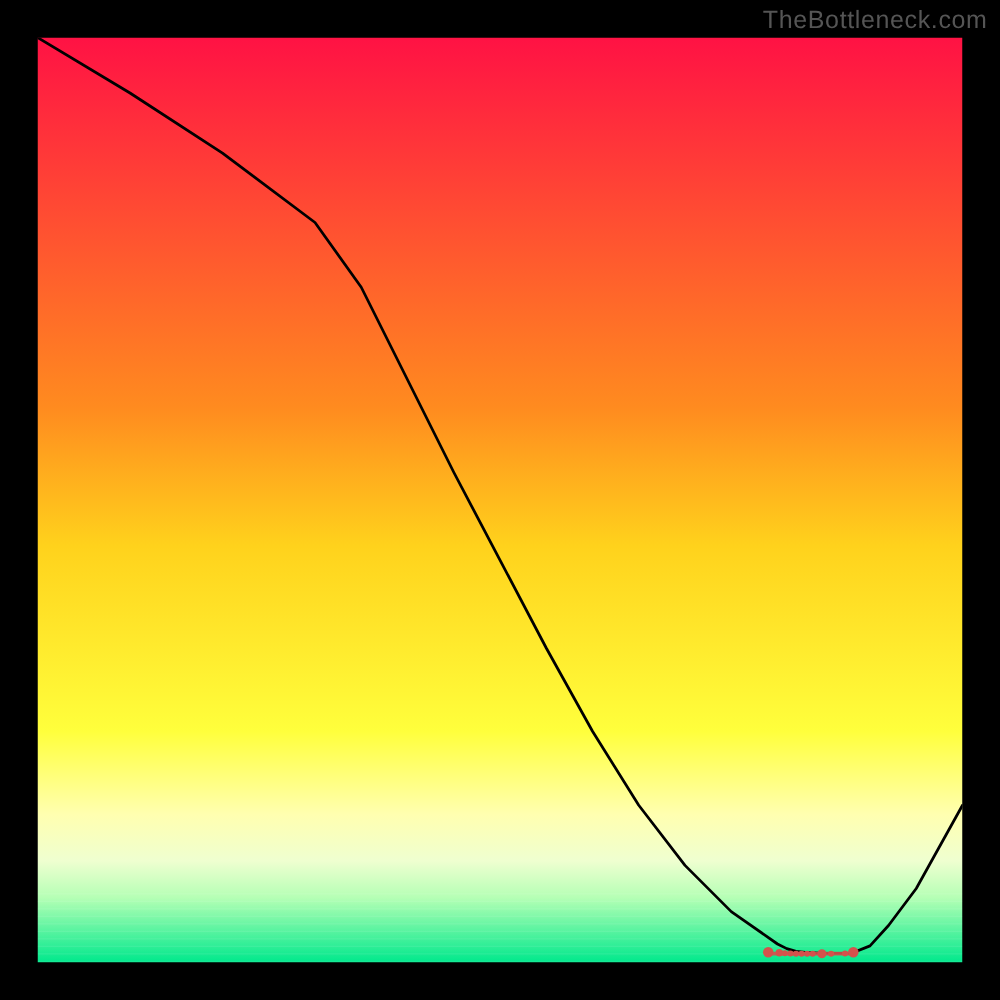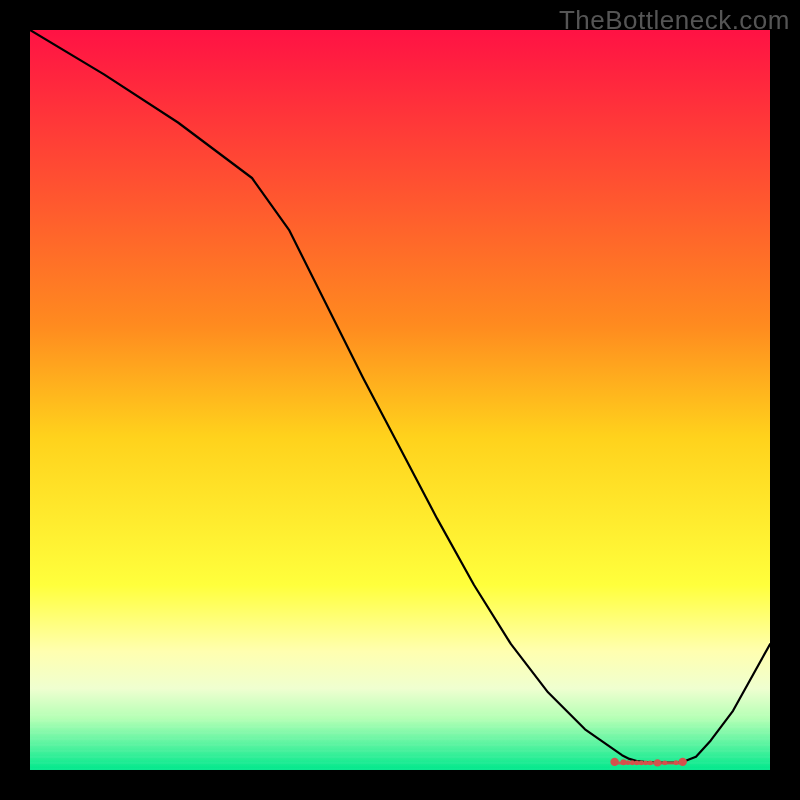--- a/index.html
+++ b/index.html
@@ -15,21 +15,21 @@
     position: relative;
     width: 800px;
     height: 800px;
     background: #000;
   }
   .watermark {
     position: absolute;
     top: 5px;
     right: 10px;
     color: #555;
-    font-size: 26px;
+    font-size: 20px;
     font-weight: 500;
     letter-spacing: 0.5px;
   }
   .plot-wrap {
     position: absolute;
     left: 30px;
     top: 30px;
     width: 740px;
     height: 740px;
   }

